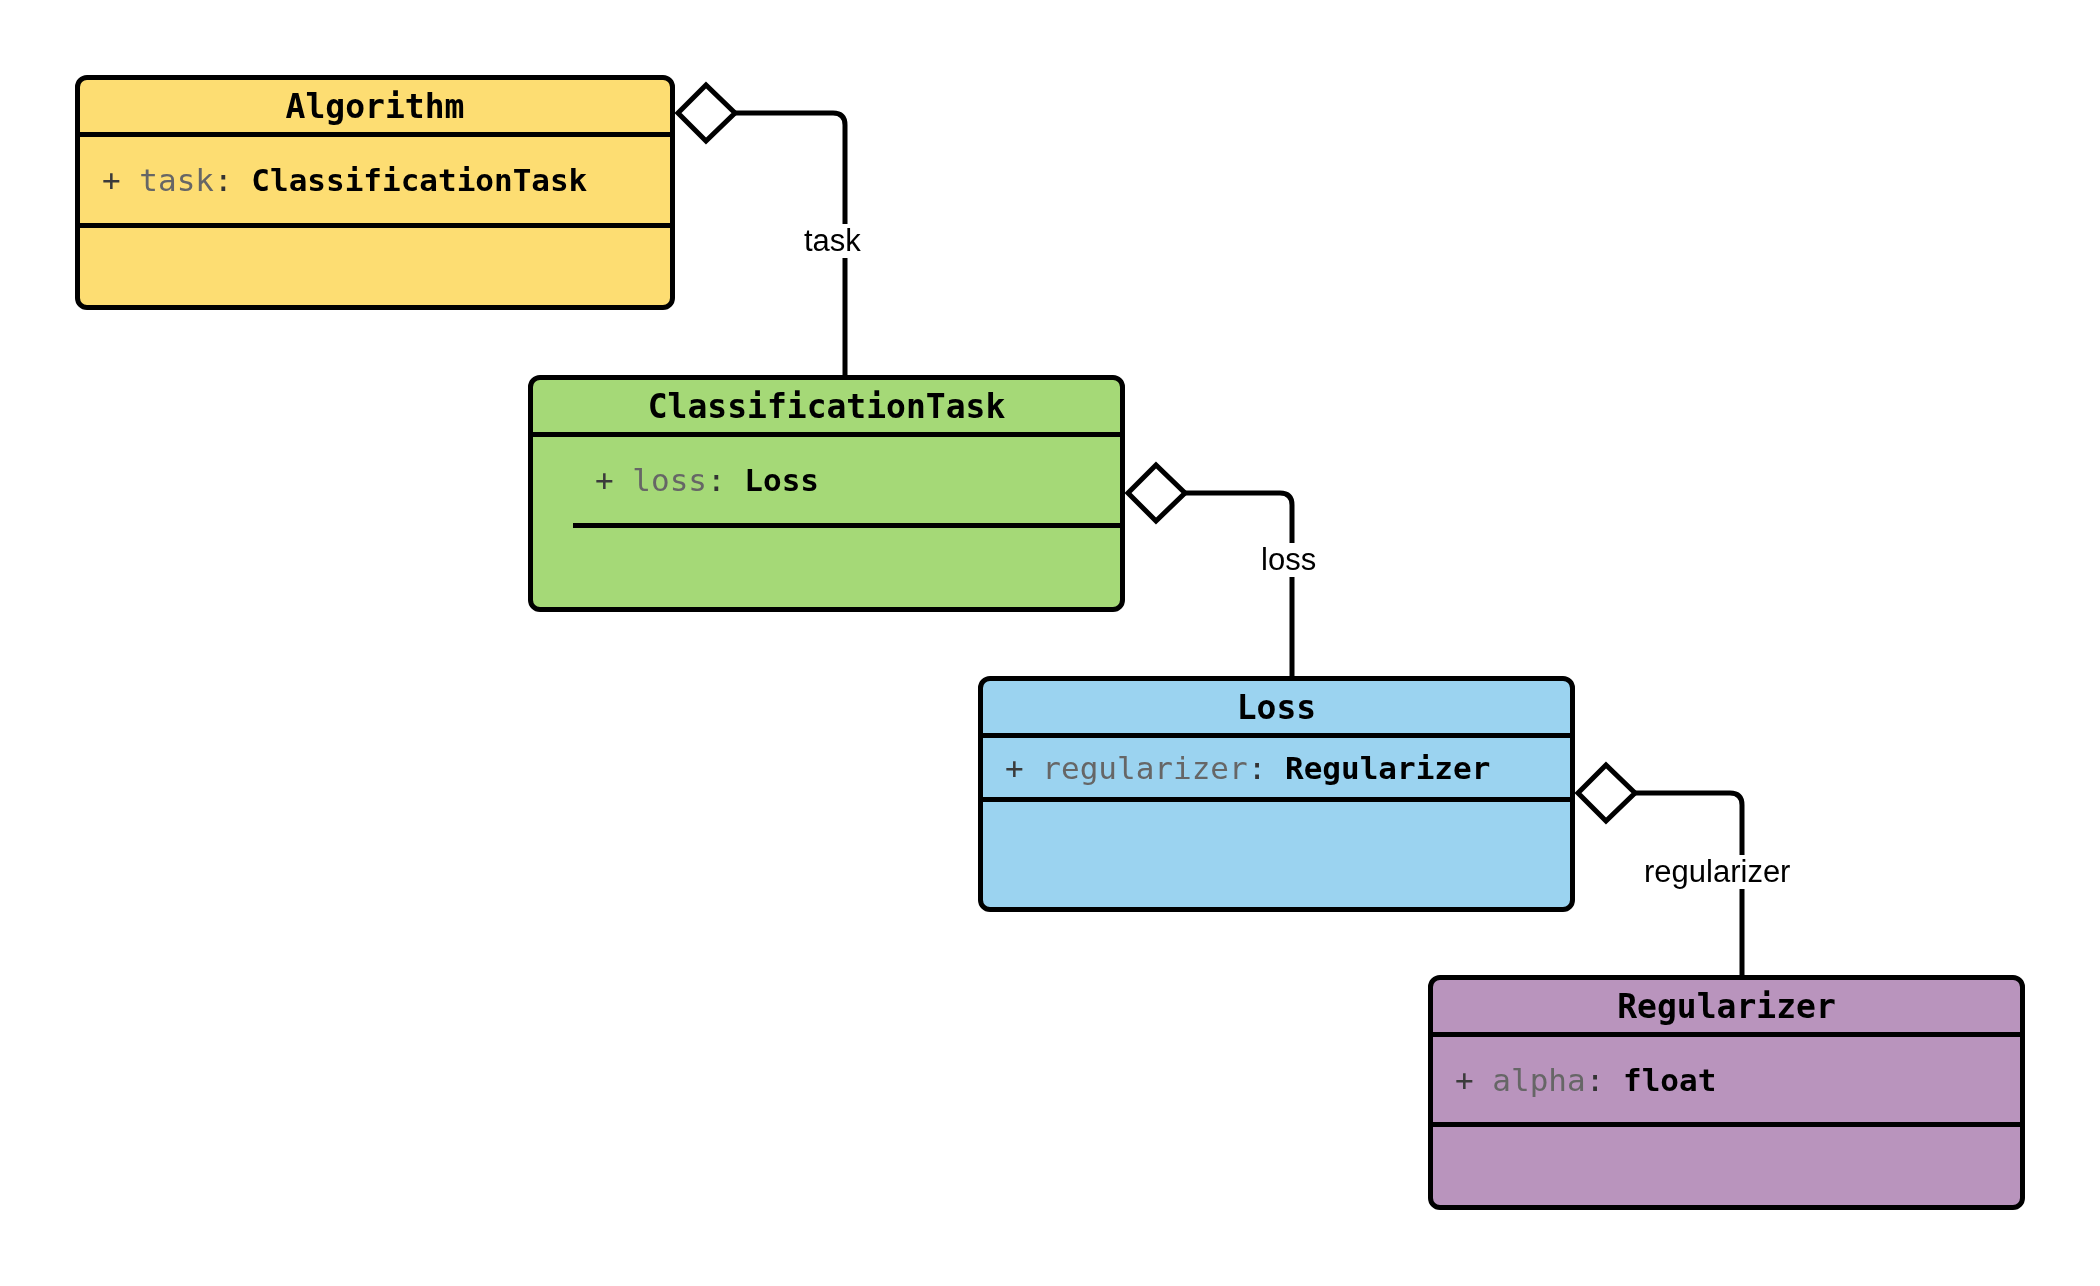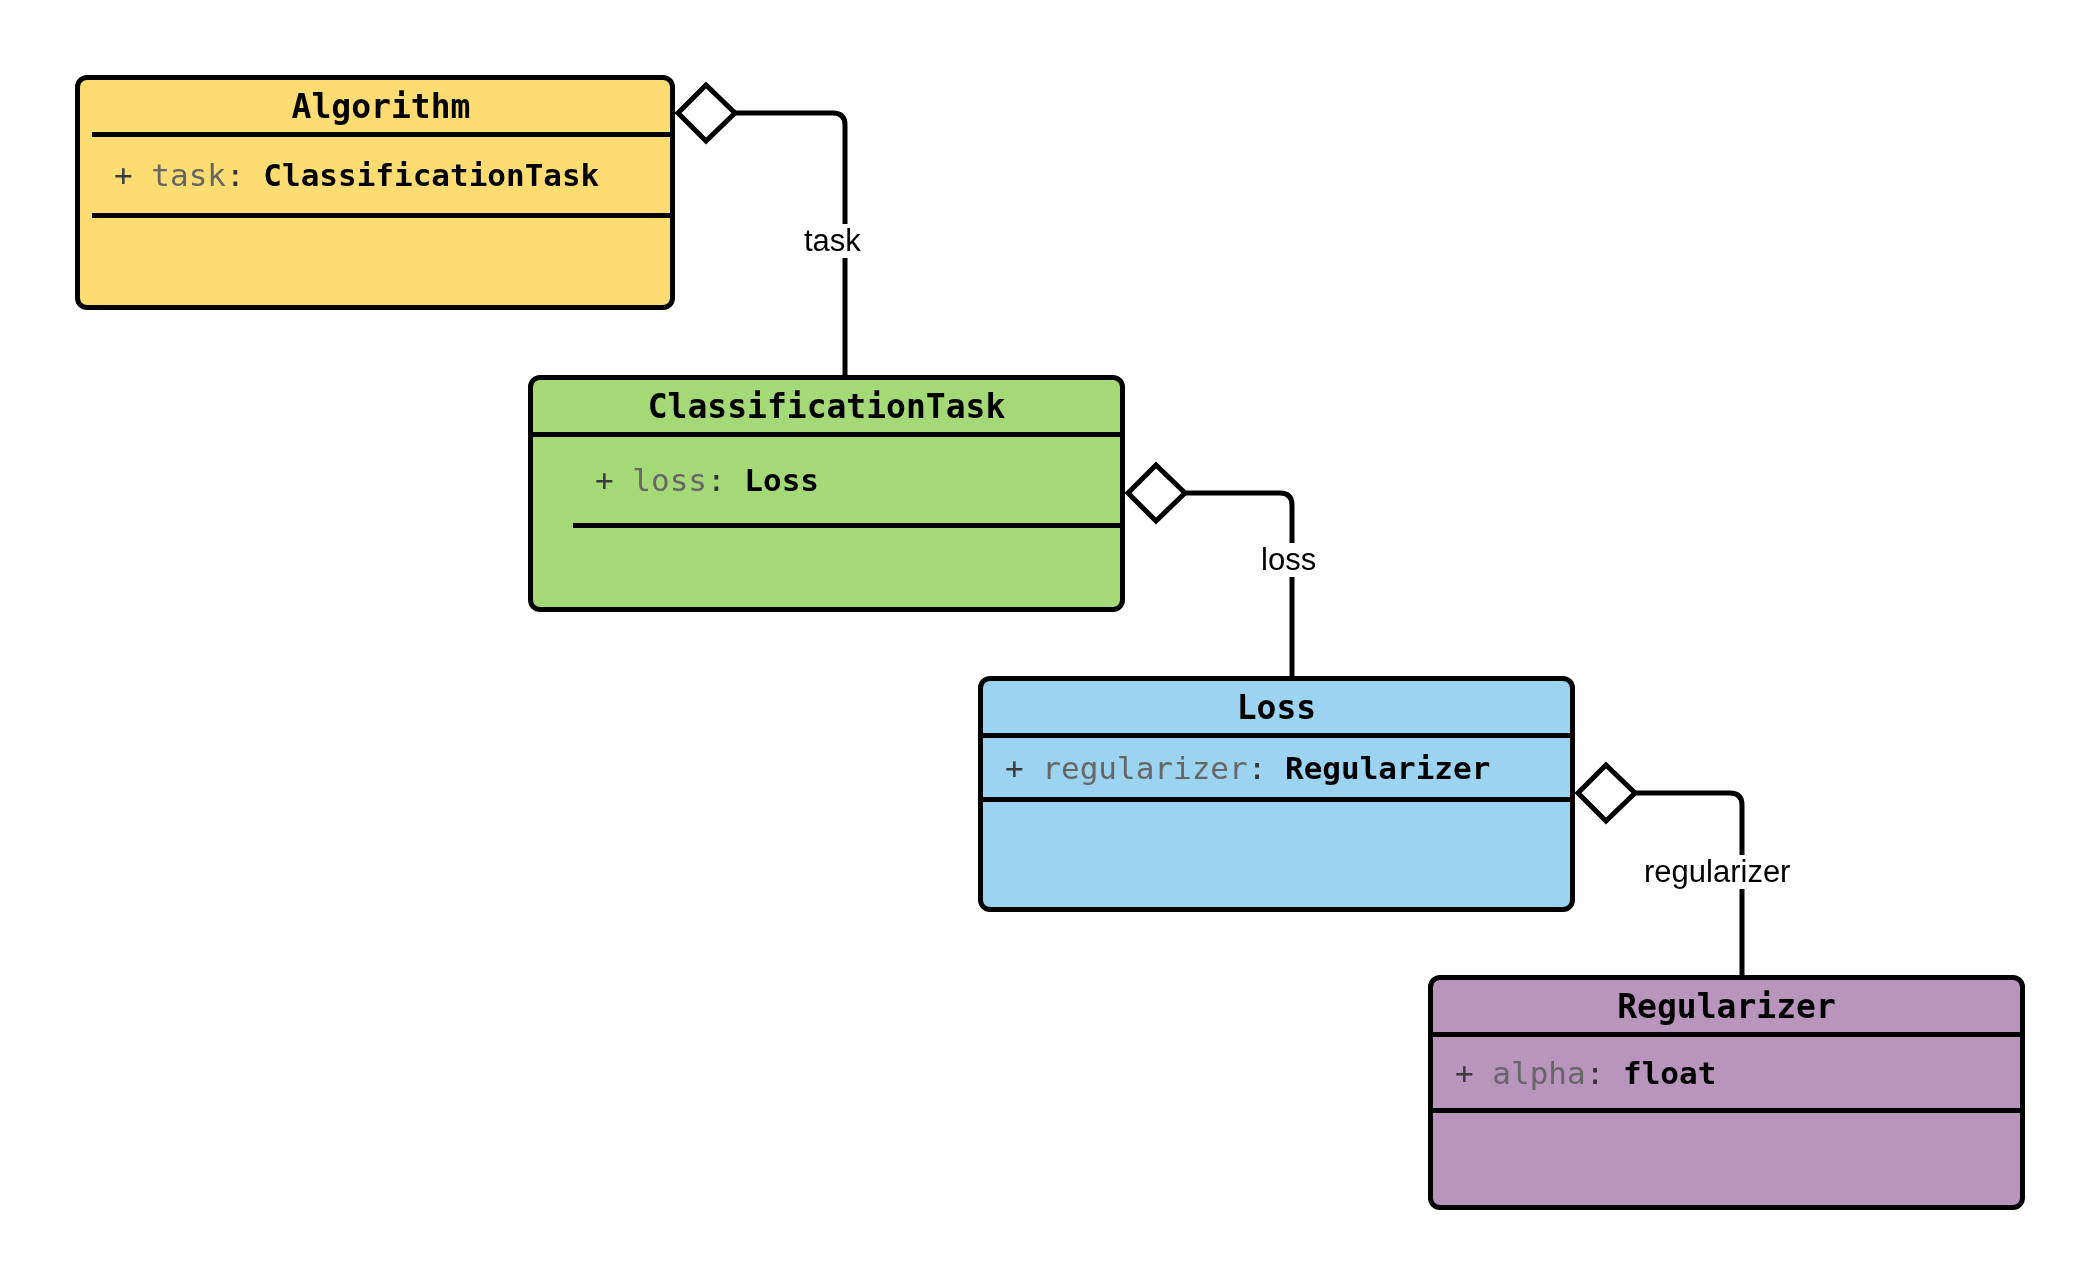--- a/index.html
+++ b/index.html
@@ -99,21 +99,21 @@
   .attr-name  { color: #666666; font-weight: normal; }
   .attr-colon { color: #333333; font-weight: normal; }
   .attr-type  { color: #000000; font-weight: bold; }
 
   
   #cls-algorithm {
     left: 75px; top: 75px; width: 600px; height: 235px;
     background: #fddd72;
   }
   #cls-algorithm .uml-header  { height: 57px; }
-  #cls-algorithm .uml-attrs   { height: 81px; }
+  #cls-algorithm .uml-attrs   { height: 91px; }
   #cls-algorithm .uml-methods { height: 77px; }
 
   #cls-classificationtask {
     left: 528px; top: 375px; width: 597px; height: 237px;
     background: #a5d977;
   }
   #cls-classificationtask .uml-header  { height: 57px; }
   #cls-classificationtask .uml-attrs   { height: 91px; margin-left: 40px; }
   #cls-classificationtask .uml-methods { height: 79px; }
 
@@ -123,21 +123,21 @@
   }
   #cls-loss .uml-header  { height: 57px; }
   #cls-loss .uml-attrs   { height: 64px; text-align: right; }
   #cls-loss .uml-methods { height: 78px; }
 
   #cls-regularizer {
     left: 1428px; top: 975px; width: 597px; height: 235px;
     background: #b994bd;
   }
   #cls-regularizer .uml-header  { height: 57px; }
-  #cls-regularizer .uml-attrs   { height: 76px; }
+  #cls-regularizer .uml-attrs   { height: 90px; }
   #cls-regularizer .uml-methods { height: 77px; }
 
   
   #lbl-task        { left: 801px;  top: 224px; }
   #lbl-loss        { left: 1258px; top: 543px; }
   #lbl-regularizer { left: 1641px; top: 855px; }
 </style>
 </head>
 <body>
 
@@ -160,21 +160,21 @@
       <polygon class="edge-diamond" points="1578,793 1606,765 1635,793 1606,821"></polygon>
     </g>
   </svg>
 
   <div class="edge-label" id="lbl-task">task</div>
 
   <div class="edge-label" id="lbl-loss">loss</div>
 
   <div class="edge-label" id="lbl-regularizer">regularizer</div>
 
-  <div class="uml-class" id="cls-algorithm" style="background: rgb(253, 221, 114); padding-left: 12px;">
+  <div class="uml-class" id="cls-algorithm" style="background: rgb(253, 221, 114);">
     <div class="uml-header">Algorithm</div>
     <div class="uml-attrs">
       <div class="attr-row"><span class="attr-vis">+</span><span class="attr-name">&nbsp;</span><span class="attr-name">task</span><span class="attr-colon">:</span><span class="attr-type">&nbsp;</span><span class="attr-type">ClassificationTask</span></div>
     </div>
     <div class="uml-methods"></div>
   </div>
 
   <div class="uml-class" id="cls-classificationtask" style="background: rgb(165, 217, 119);">
     <div class="uml-header">ClassificationTask</div>
     <div class="uml-attrs">

